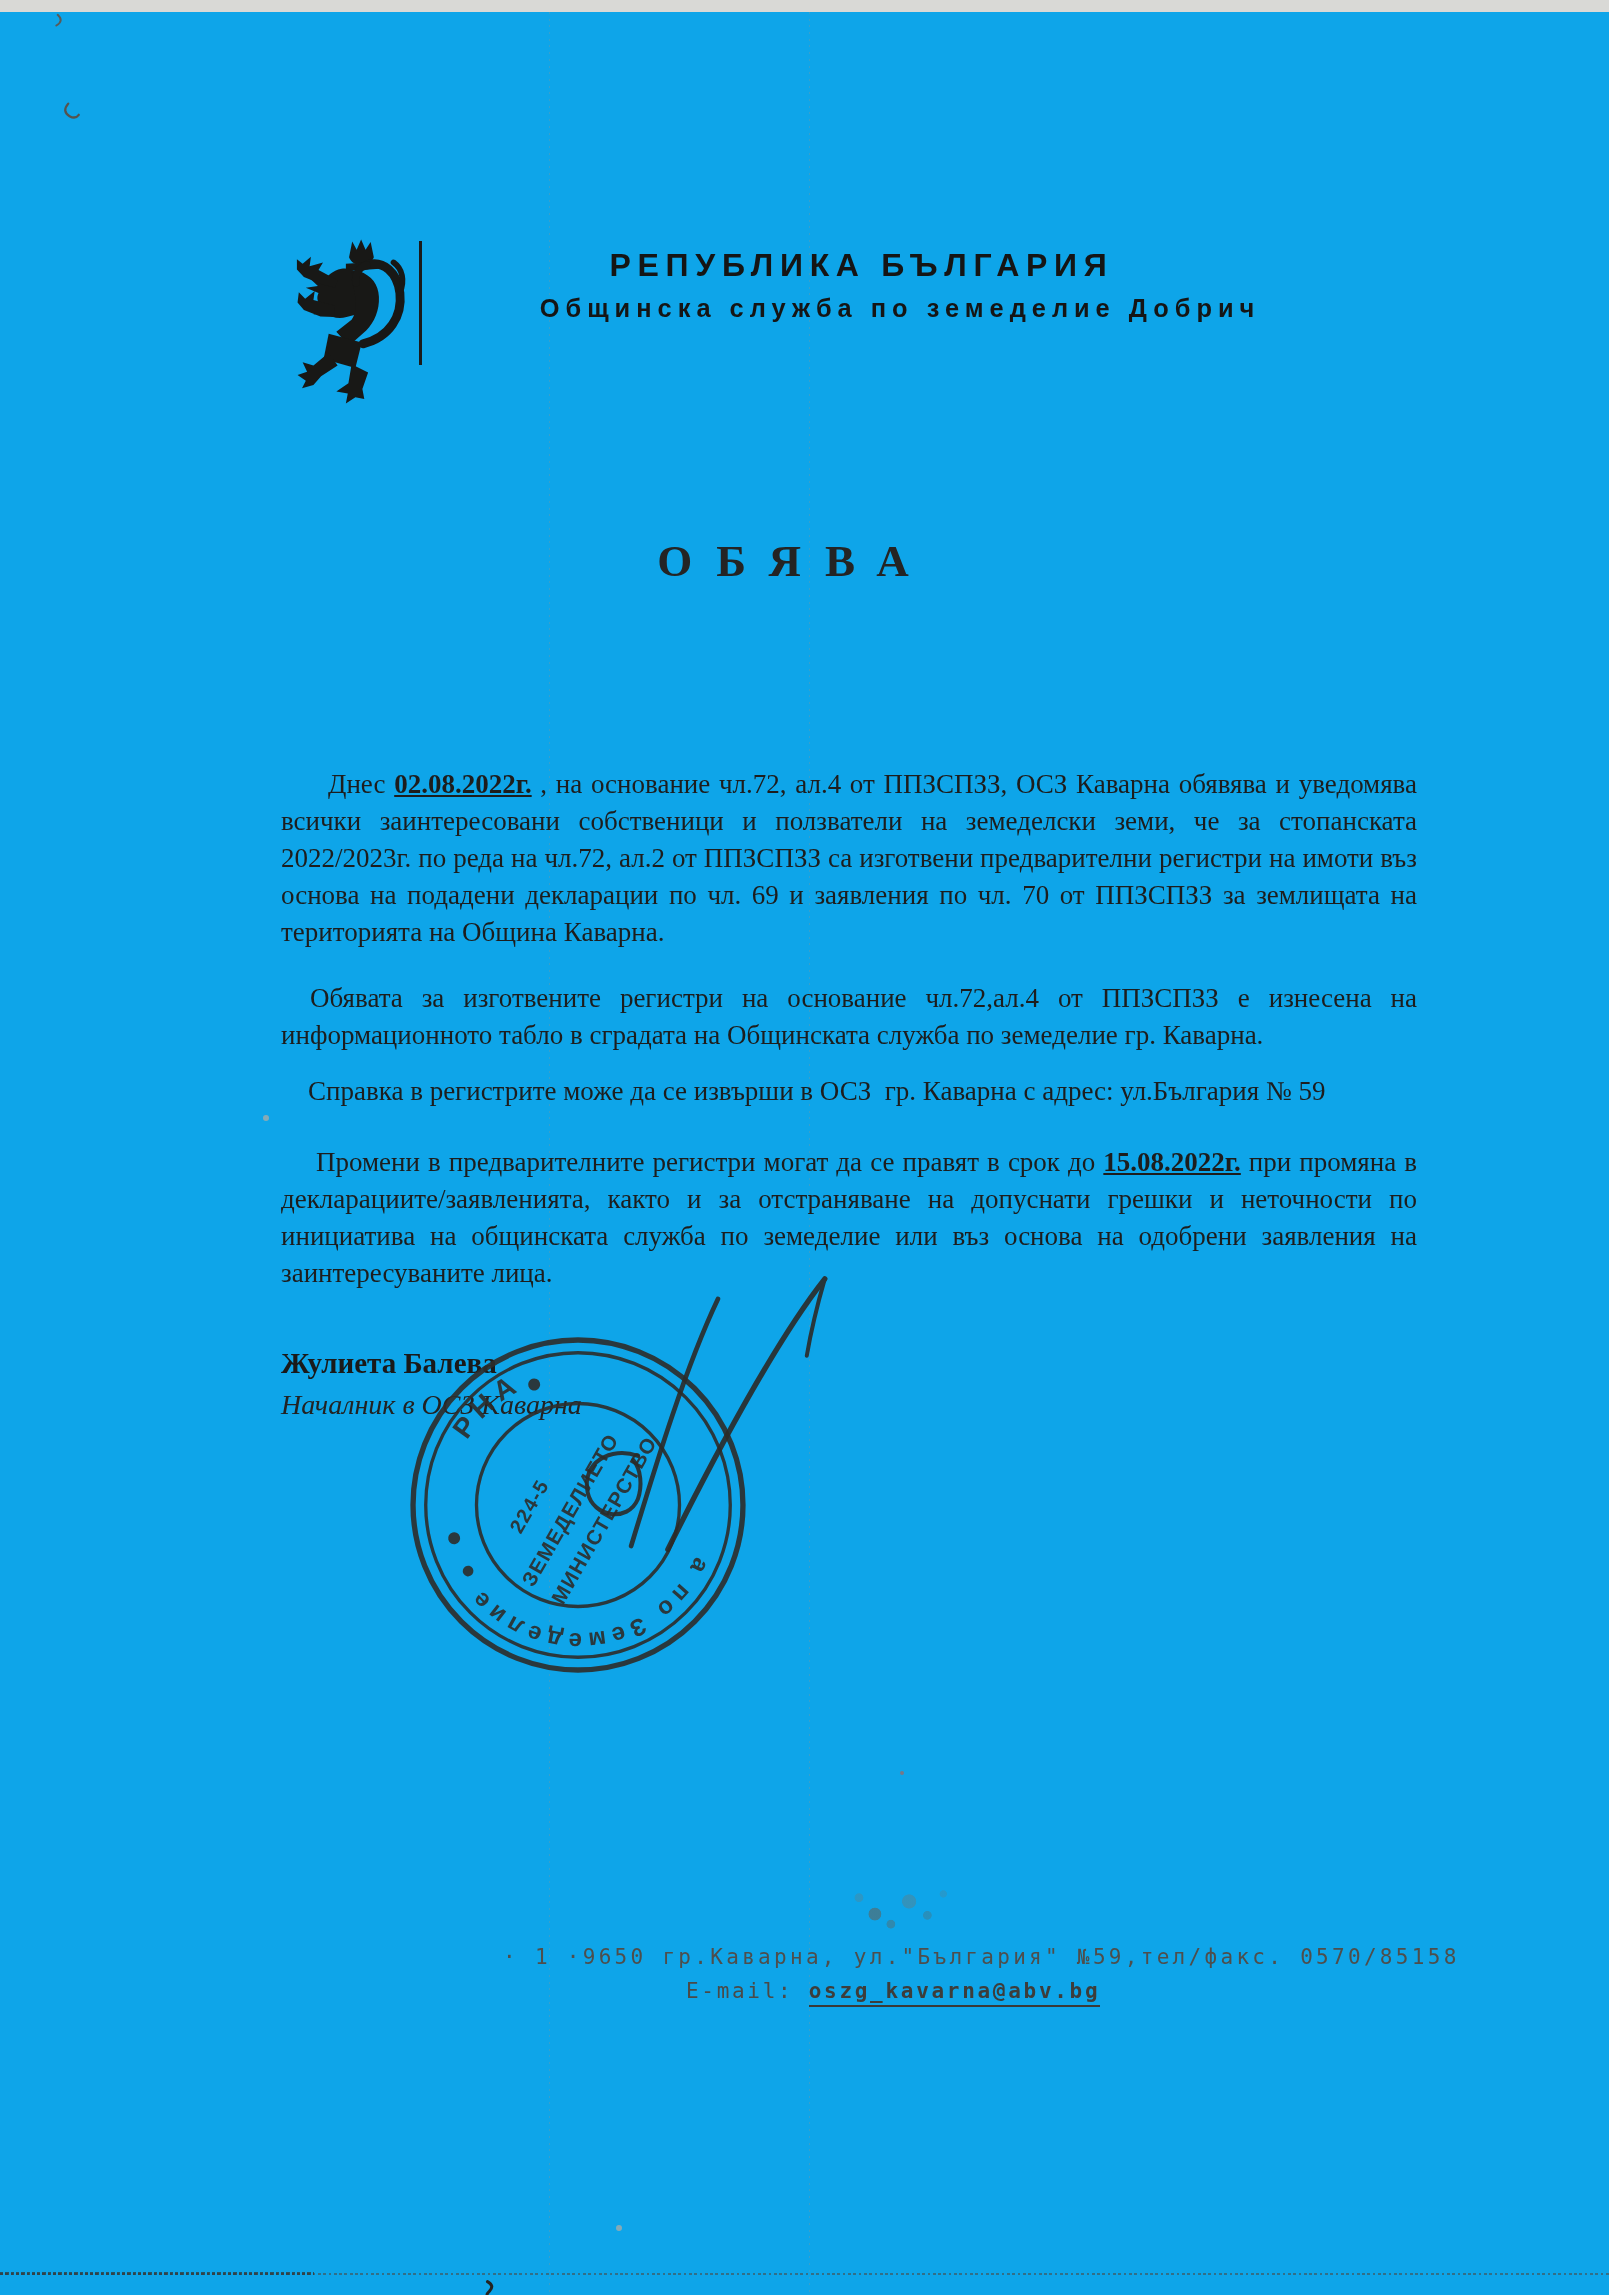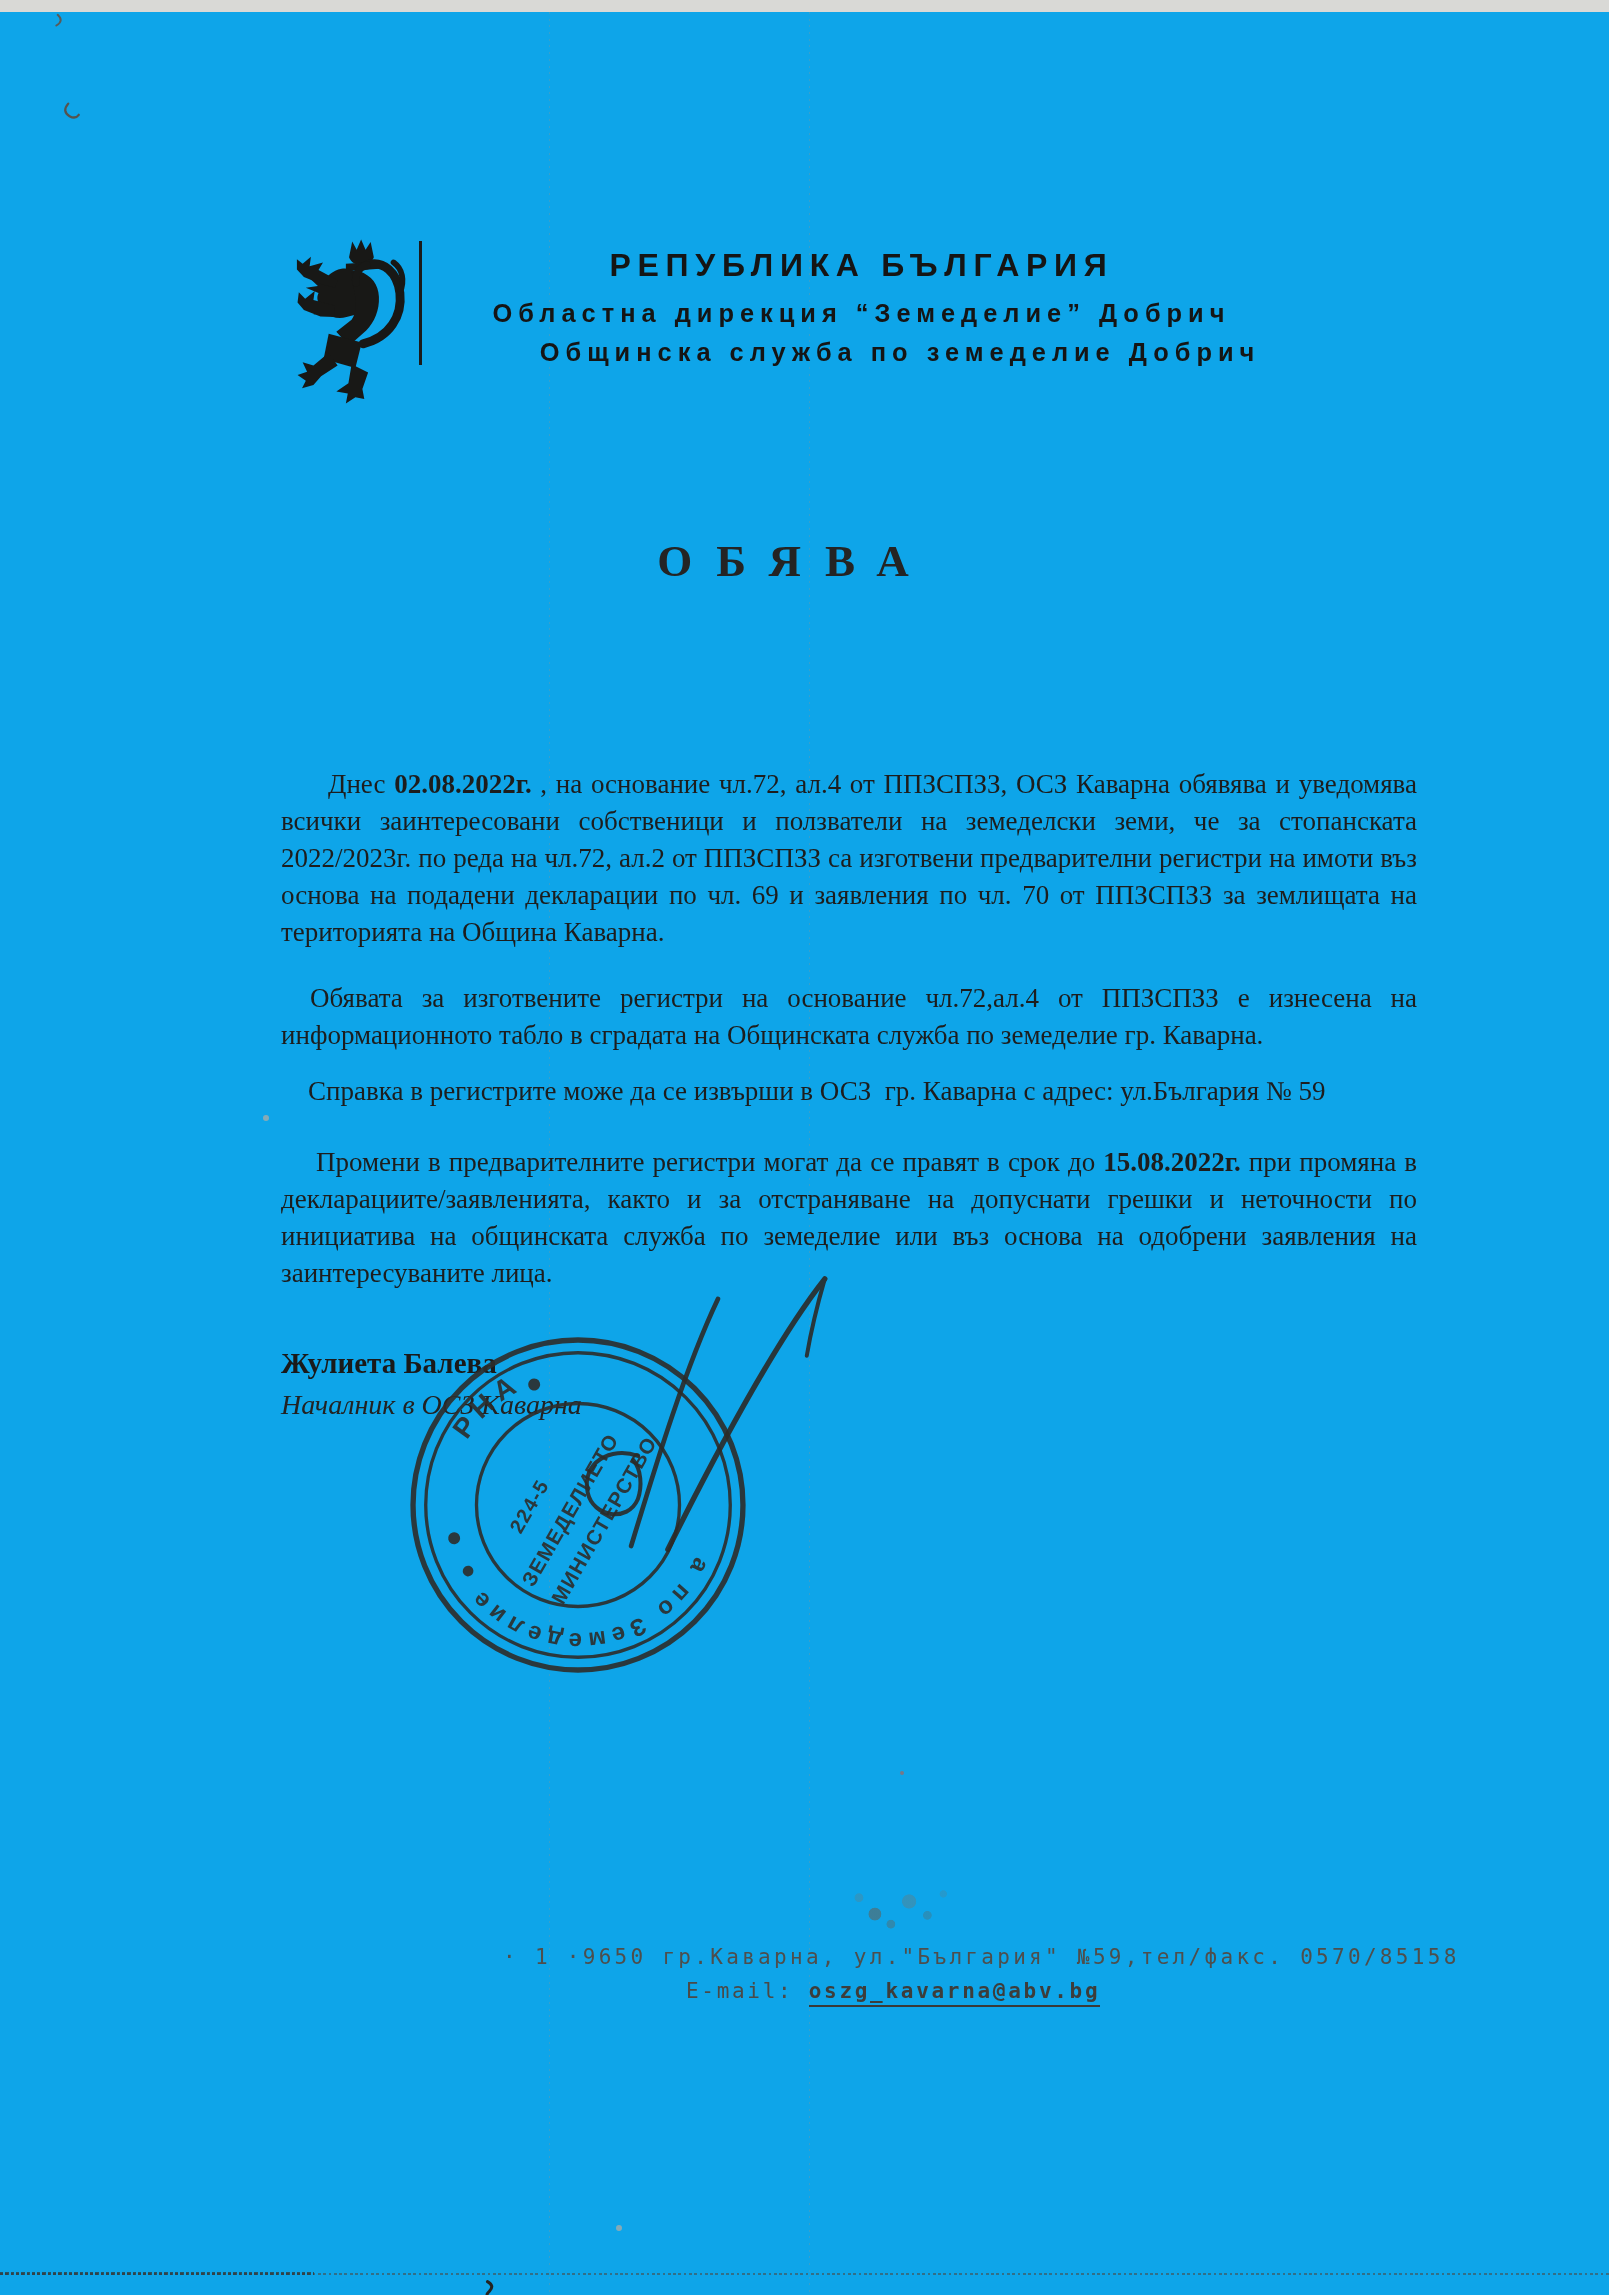--- a/index.html
+++ b/index.html
@@ -33,21 +33,21 @@
   
   .para {
     position:absolute; left:281px; width:1136px;
     font-size:27px; line-height:37px; text-align:justify;
     white-space:pre-wrap; color:#1d1d1d;
   }
   .p1 { top:754px; text-indent:47px; }
   .p2 { top:968px; text-indent:29px; }
   .p3 { top:1061px; text-indent:27px; }
   .p4 { top:1132px; text-indent:35px; }
-  .b  { font-weight:bold; }
+  .b  { font-weight:bold;text-decoration:underline; }
   
   .sig-name { position:absolute; left:281px; top:1335px; font-size:29px; font-weight:bold; color:#1a1a1a; }
   .sig-role { position:absolute; left:281px; top:1377px; font-size:28px; font-style:italic; color:#222; }
   .stamp-svg { position:absolute; left:391px; top:1306px; width:374px; height:374px; opacity:.9; }
   .stamp-svg text { font-family:"Liberation Sans", sans-serif; font-weight:bold; fill:#2e2d2b; }
   .sign-svg  { position:absolute; left:561px; top:1250px; width:374px; height:321px; }
   
   .footer-line1 {
     position:absolute; left:503px; top:1933px;
     font-family:"DejaVu Sans Mono", monospace; font-size:21px; letter-spacing:3.3px; color:#4e4e4c;
@@ -118,21 +118,20 @@
 
     <g fill="none" stroke="#181816" stroke-linecap="round">
       <path d="M126,168 C168,158 188,124 184,88 C180,56 158,36 132,44" stroke-width="14"></path>
       <path d="M132,44 C120,48 113,58 115,72" stroke-width="12"></path>
       <path d="M184,88 C192,68 188,50 174,40" stroke-width="9"></path>
     </g>
   </svg>
   <div class="header-sep"></div>
   <div class="header-text">
     <div class="hl1">РЕПУБЛИКА БЪЛГАРИЯ</div>
-    <div class="hl3">Областна дирекция “Земеделие” Добрич</div>
     <div class="hl4">Общинска служба по земеделие Добрич</div>
   </div>
 
   <div class="doc-title">ОБЯВА</div>
 
   <p class="para p1"><span>Днес </span><span class="b">02.08.2022г.</span><span> , на основание чл.72, ал.4 от ППЗСПЗЗ, ОСЗ Каварна обявява и уведомява всички заинтересовани собственици и ползватели на земеделски земи, че за стопанската 2022/2023г. по реда на чл.72, ал.2 от ППЗСПЗЗ са изготвени предварителни регистри на имоти въз основа на подадени декларации по чл. 69 и заявления по чл. 70 от ППЗСПЗЗ за землищата на територията на Община Каварна.</span></p>
 
   <p class="para p2">Обявата за изготвените регистри на основание чл.72,ал.4 от ППЗСПЗЗ е изнесена на информационното табло в сградата на Общинската служба по земеделие гр. Каварна.</p>
 
   <p class="para p3">Справка в регистрите може да се извърши в ОСЗ  гр. Каварна с адрес: ул.България № 59</p>

